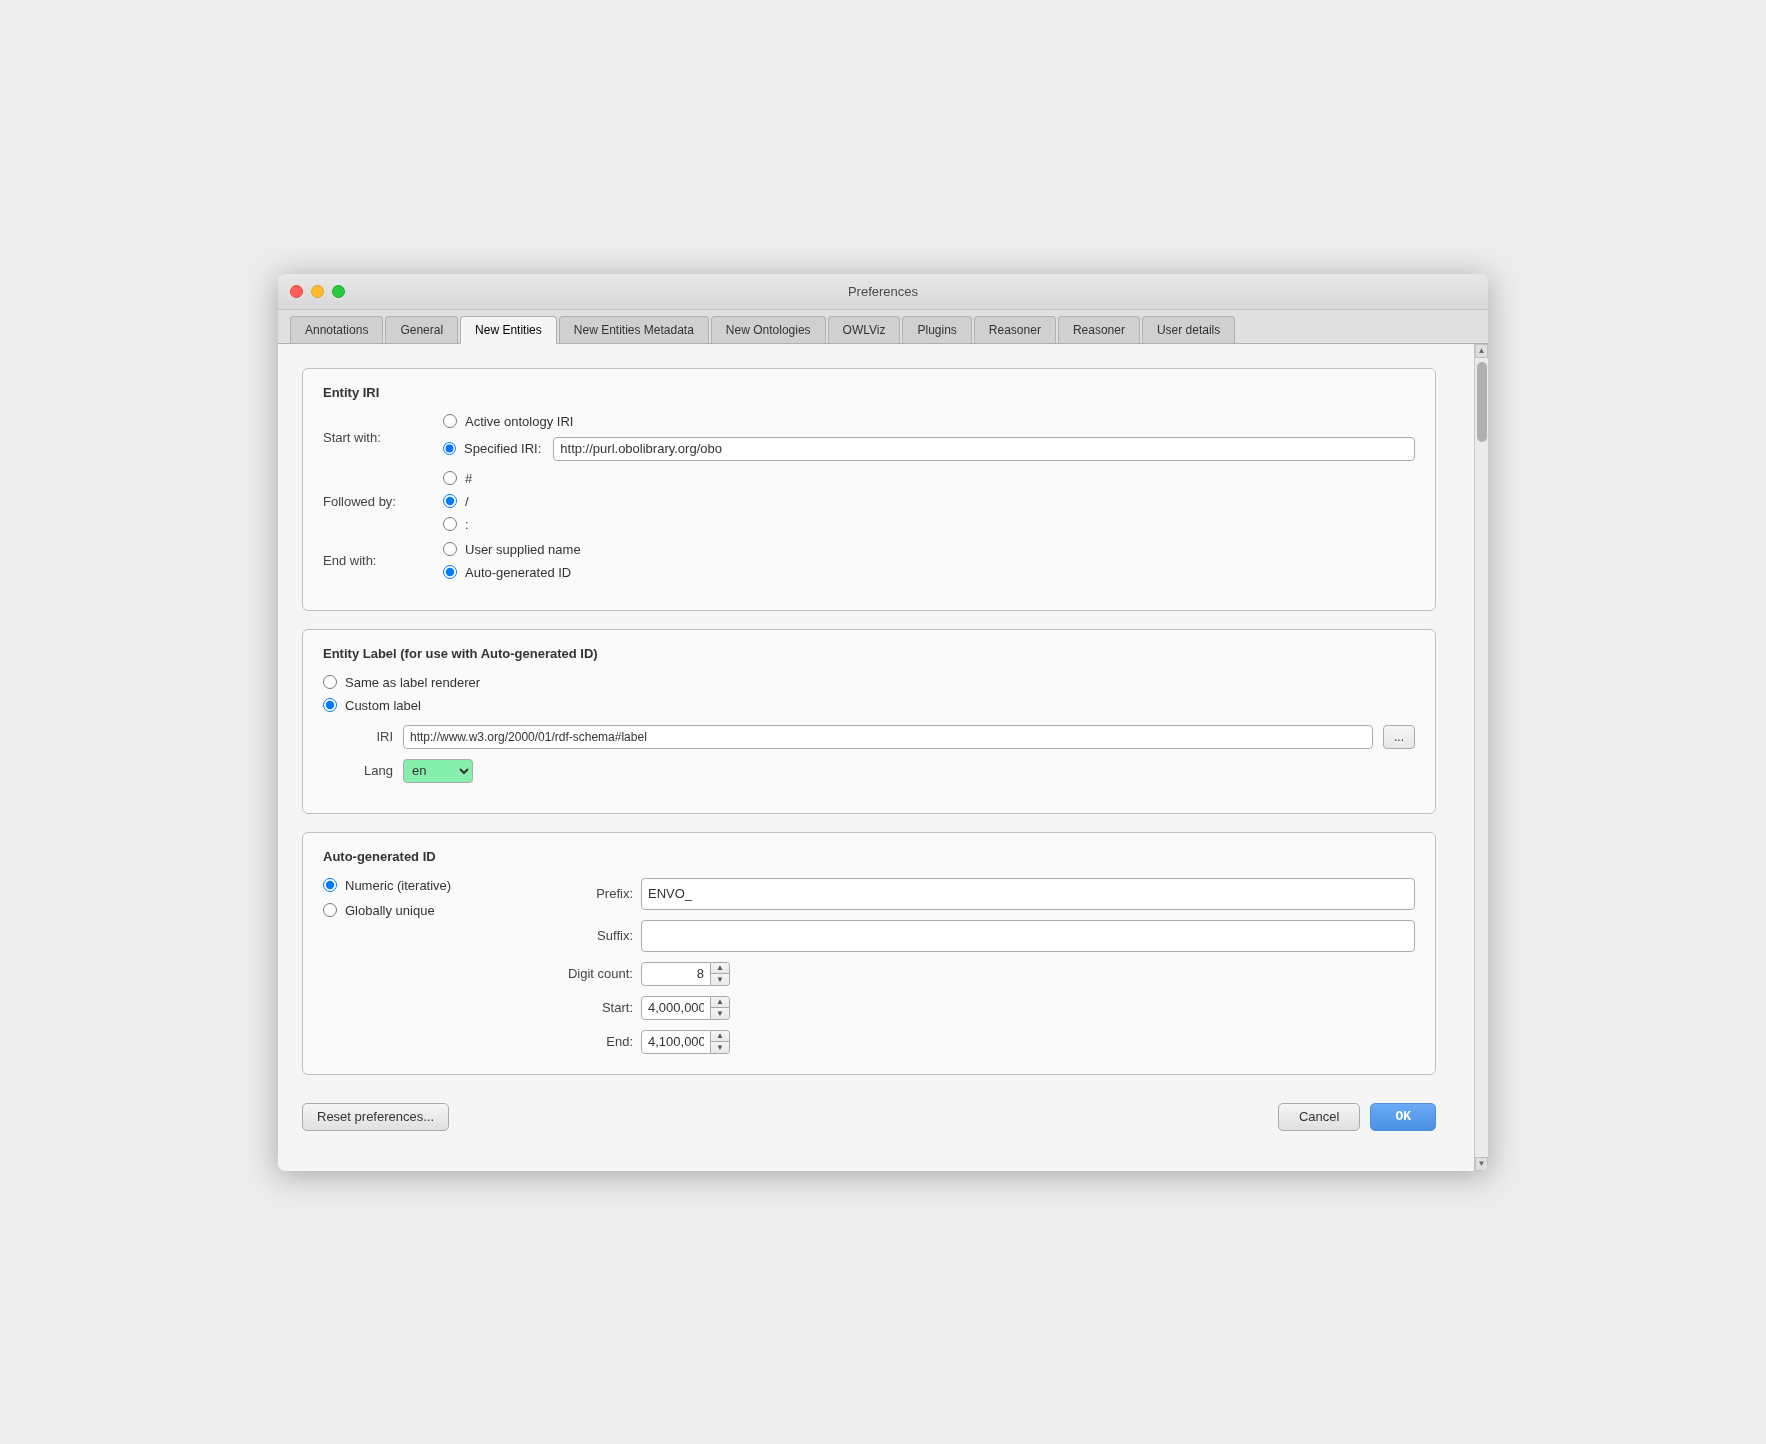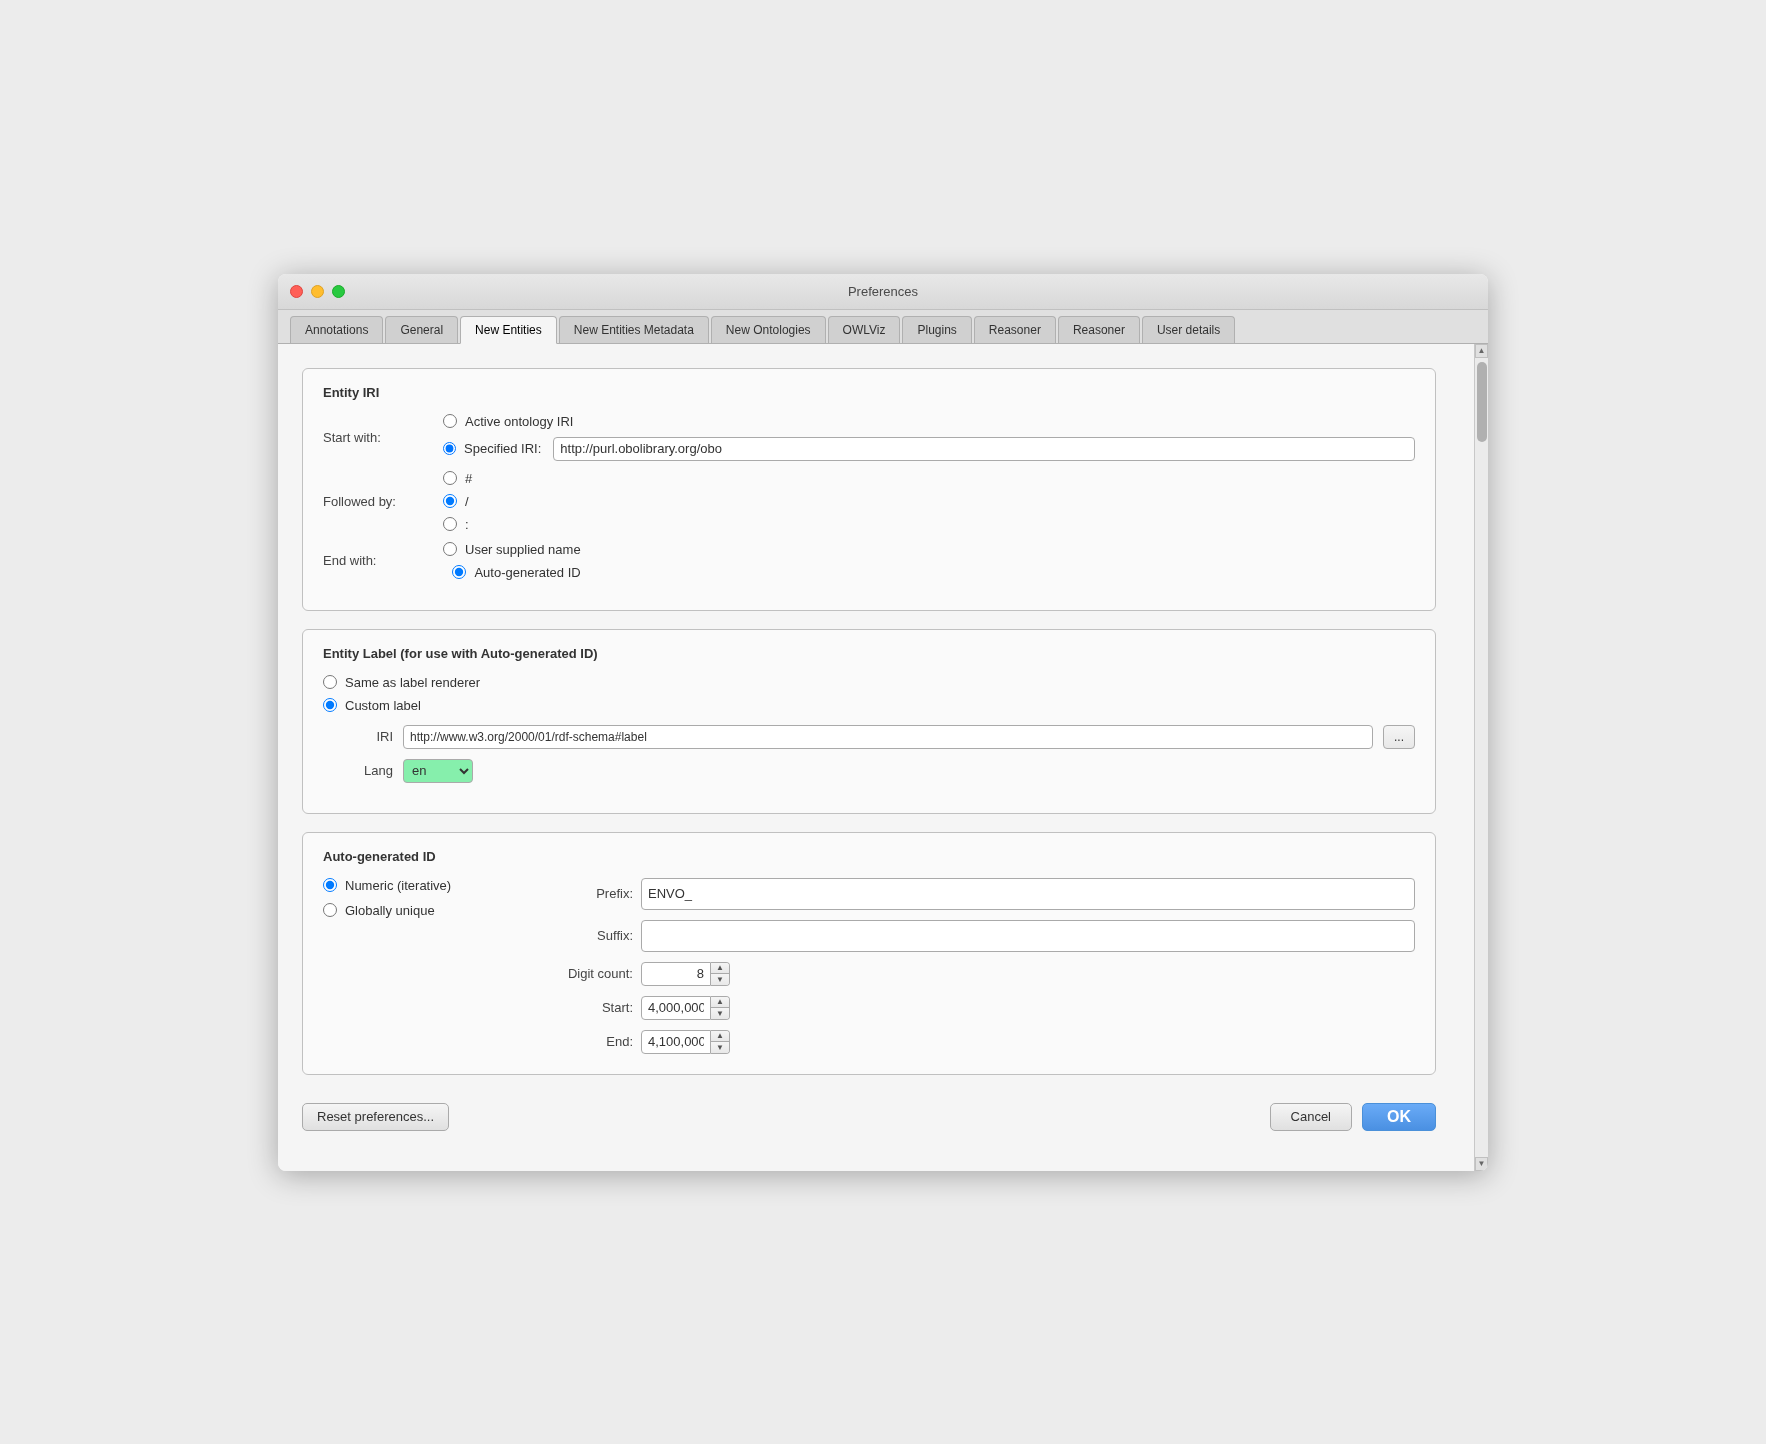--- a/index.html
+++ b/index.html
@@ -327,24 +327,25 @@
       cursor: pointer;
       color: #333;
     }
 
     .btn-ok {
       height: 28px;
       padding: 0 24px;
       border: 1px solid #4a90d9;
       border-radius: 5px;
       background: linear-gradient(to bottom, #6aabf7, #4a90e2);
-      font-size: 16px;
+      font-size: 13px;
       font-weight: 600;
       cursor: pointer;
       color: white;
+      font-family: Liberation Mono, monospace;
     }
 
     .main-layout {
       display: flex;
     }
 
     .main-content {
       flex: 1;
       padding-right: 14px;
     }
@@ -440,21 +441,21 @@
               </div>
               <div class="radio-item">
                 <input type="radio" name="followed-by" id="colon" style="">
                 <label for="colon">:</label>
               </div>
             </div>
           </div>
 
           <div class="row" style="margin-top:4px;">
             <div class="label-col">End with:</div>
-            <div style="display:flex; flex-direction:column; gap:8px;align-items:flex-end;">
+            <div style="display:flex; flex-direction:column; gap:8px;">
               <div class="radio-item">
                 <input type="radio" name="end-with" id="user-supplied" style="">
                 <label for="user-supplied">User supplied name</label>
               </div>
               <div class="radio-item">
                 <input type="radio" name="end-with" id="auto-generated" checked="" style="">
                 <label for="auto-generated">Auto-generated ID</label>
               </div>
             </div>
           </div>

